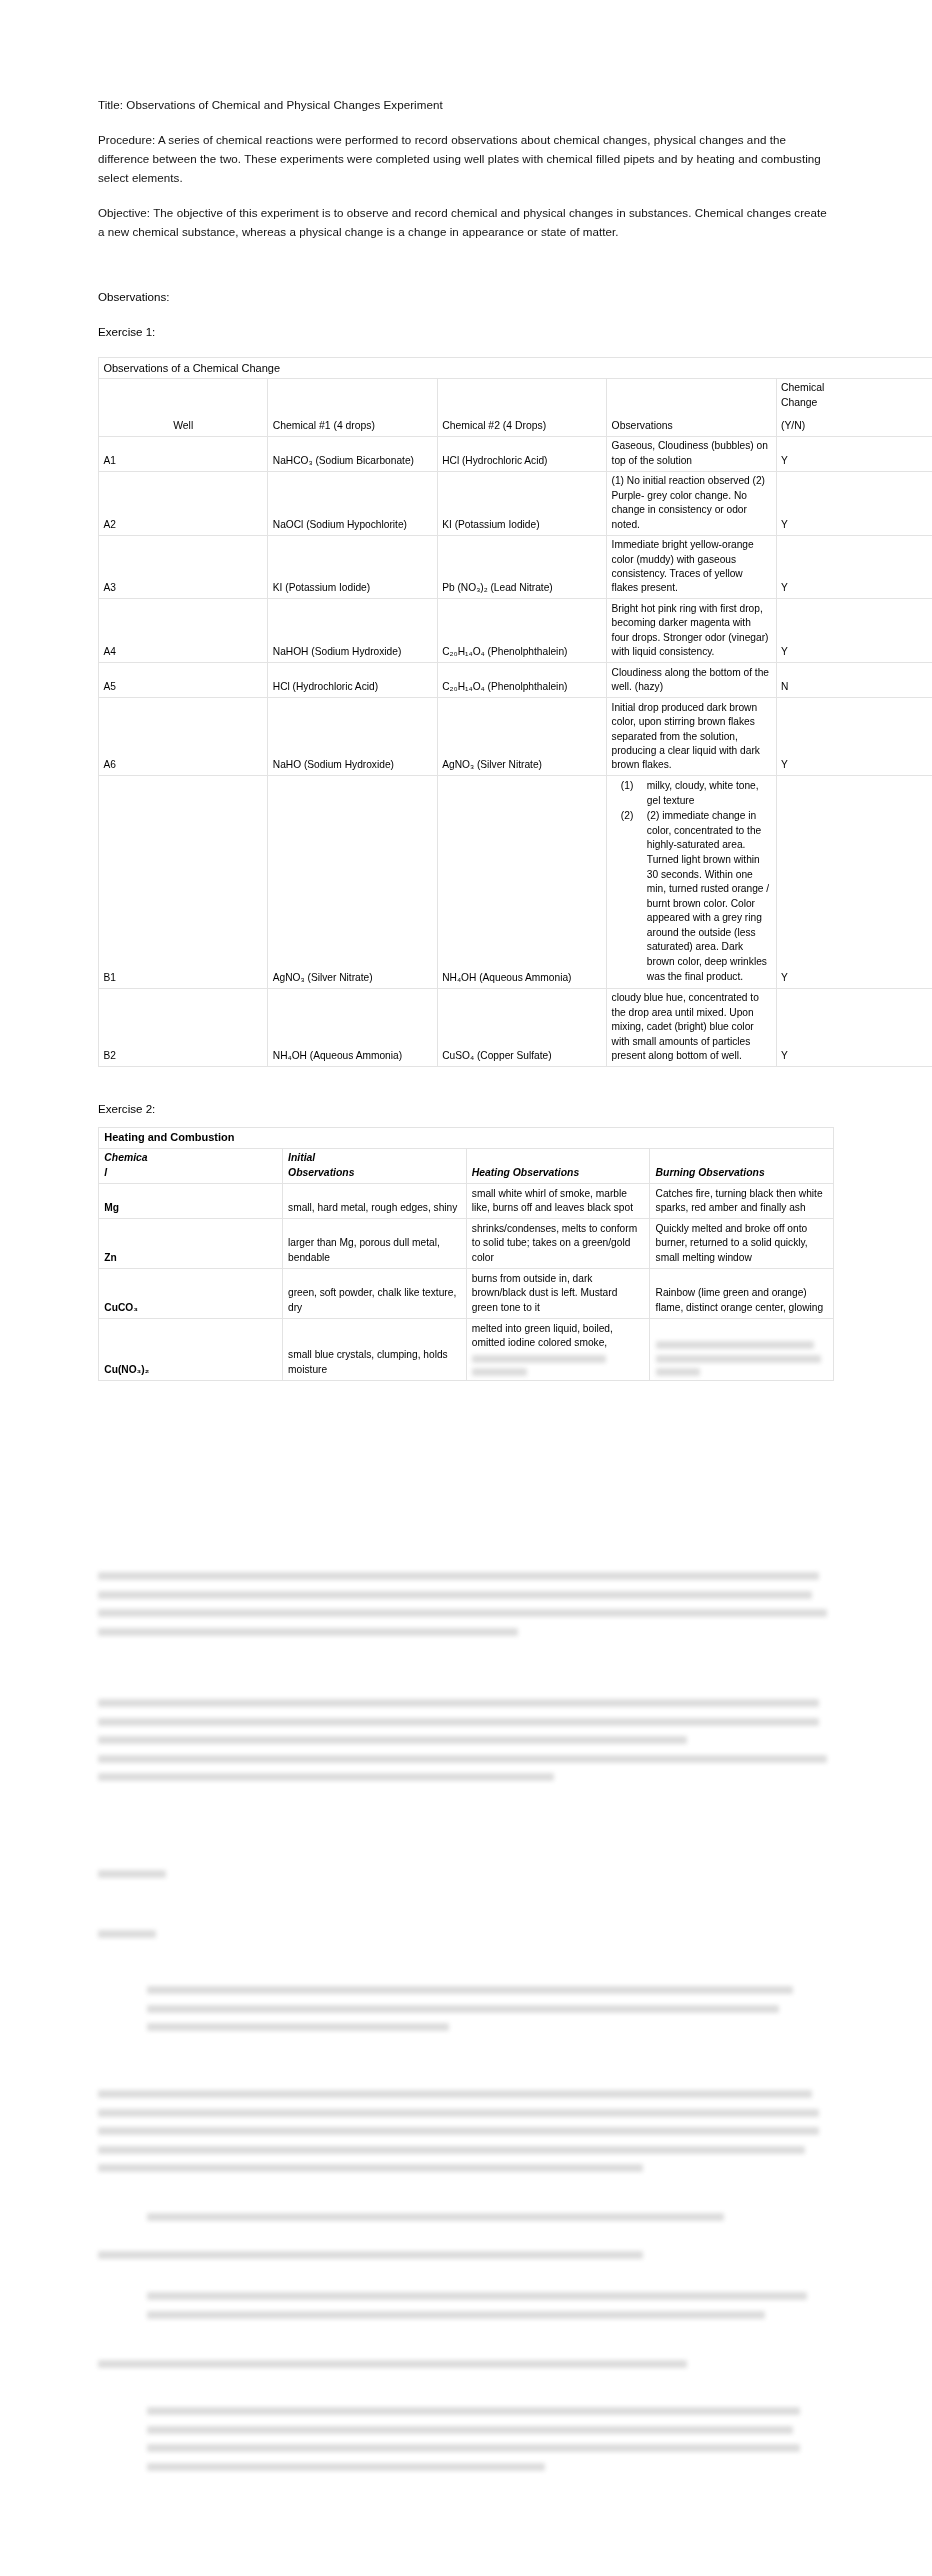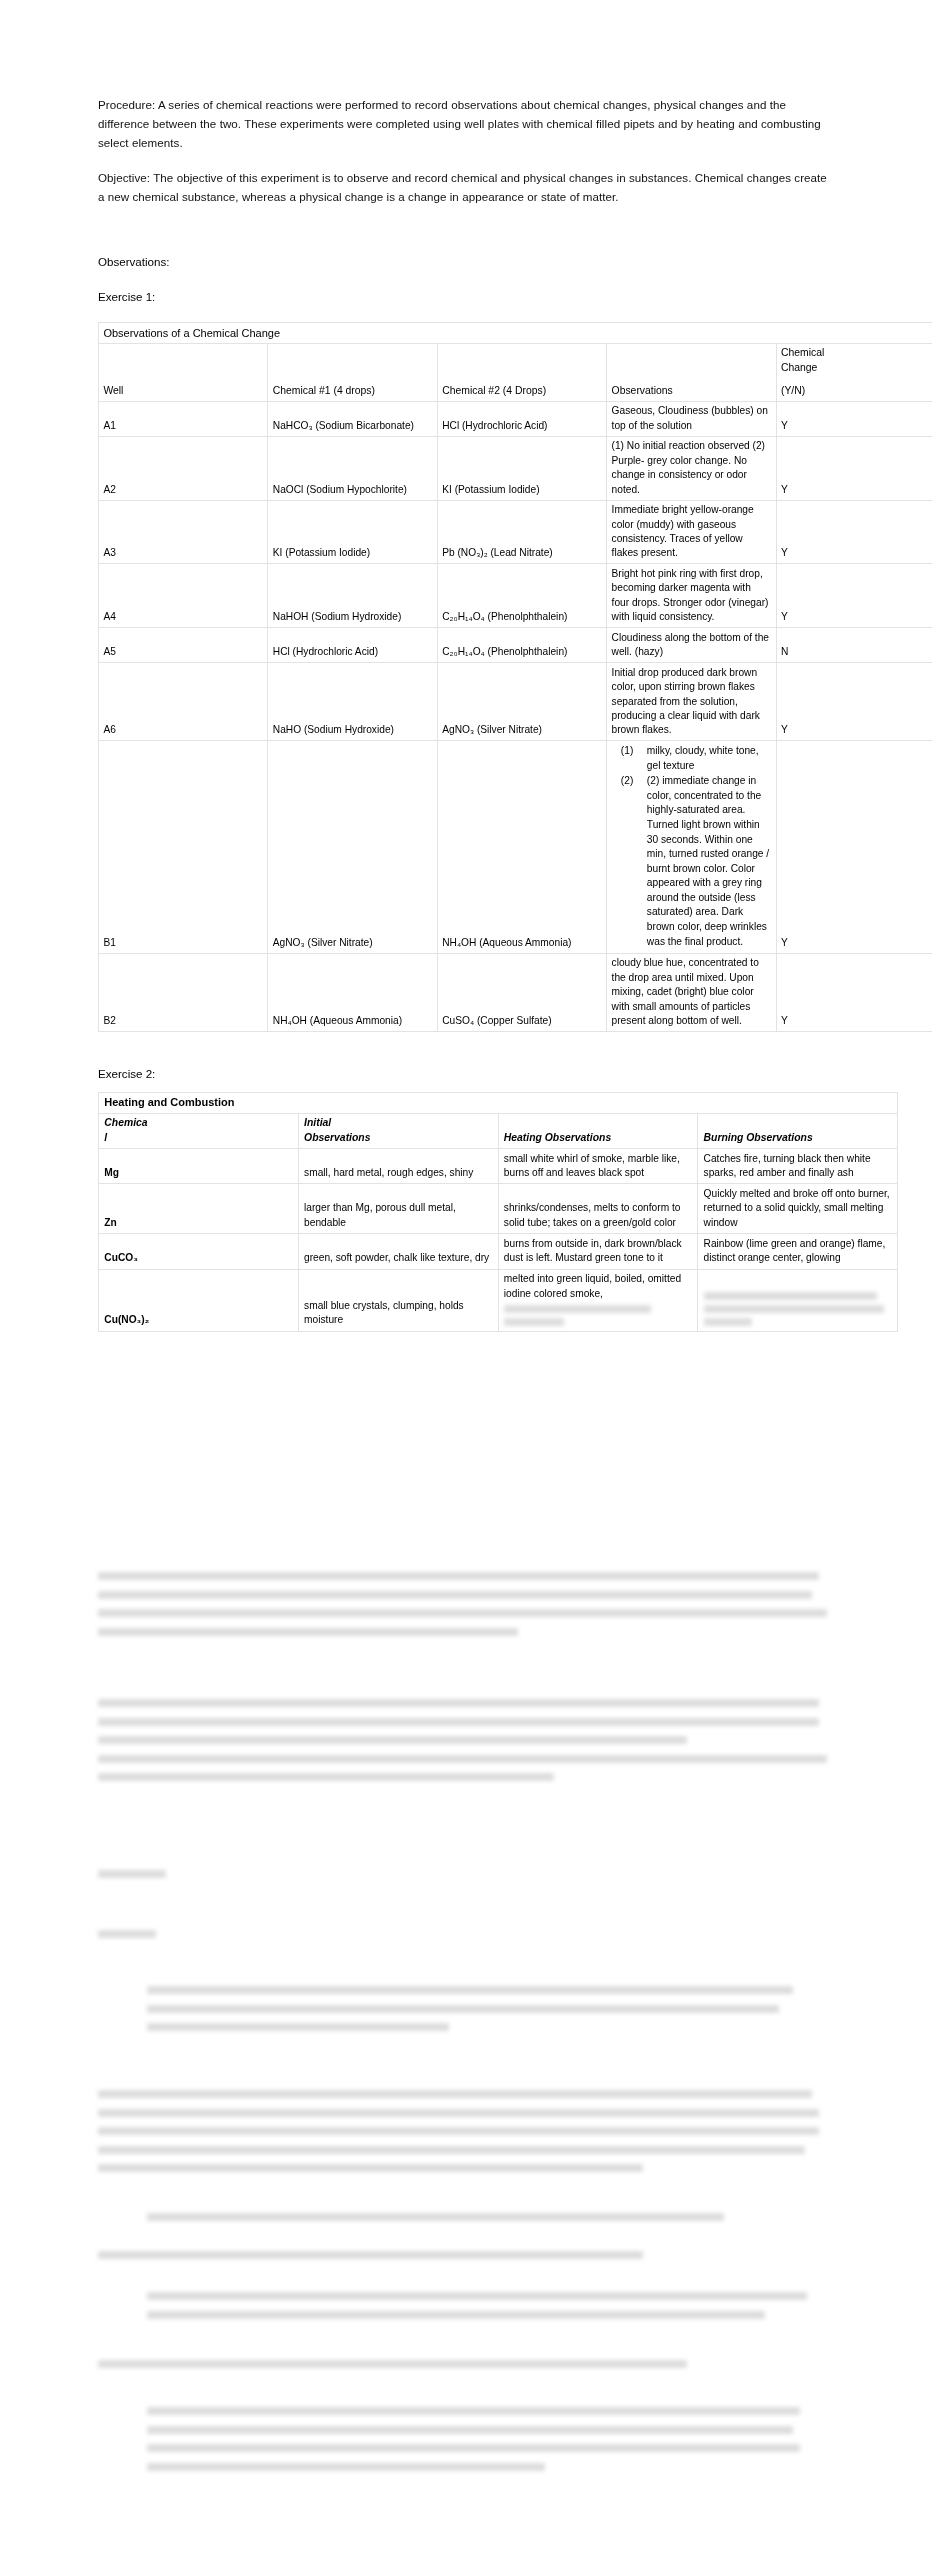--- a/index.html
+++ b/index.html
@@ -69,21 +69,21 @@
     padding-top: 1.8px;
   }
   .hdr td {
     font-weight: bold;
     text-align: center;
     vertical-align: bottom;
     font-size: 10.4px;
     line-height: 14.4px;
     padding-bottom: 3.5px;
   }
-  .hdr td.left-h { text-align: left; }
+  .hdr td.left-h { text-align: center; }
   td.wellcol {
     font-weight: bold;
     text-align: left;
     width: 30px;
   }
   td.chem1 { width: 91px; }
   td.chem2 { width: 95px; }
   td.obs   { }
   td.ychange {
     width: 53px;
@@ -108,21 +108,21 @@
     content: "(" counter(li) ")";
     position: absolute;
     left: -26px;
     width: 23px;
     text-align: left;
   }
 
   
   table.doc2 {
     border-collapse: collapse;
-    width: 800px;
+    width: 736px;
     table-layout: fixed;
     font-size: 10.2px;
     line-height: 14.6px;
   }
   table.doc2 td {
     border: 0.9px solid #e3e3e3;
     vertical-align: bottom;
     padding: 2.6px 5.3px;
     text-align: left;
   }
@@ -167,20 +167,21 @@
   }
   .blur-indent { margin-left: 49px; }
 </style>
 </head>
 <body>
 
 <div class="page">
 
   <div class="content">
 
+    <p class="para">Title: Observations of Chemical and Physical Changes Experiment</p>
 
     <p class="para">Procedure: A series of chemical reactions were performed to record observations about chemical changes, physical changes and the difference between the two. These experiments were completed using well plates with chemical filled pipets and by heating and combusting select elements.</p>
 
     <p class="para">Objective: The objective of this experiment is to observe and record chemical and physical changes in substances. Chemical changes create a new chemical substance, whereas a physical change is a change in appearance or state of matter.</p>
 
     <div class="spacer-lg"></div>
 
     <p class="label-line">Observations:</p>
 
     <p class="label-line">Exercise 1:</p>

